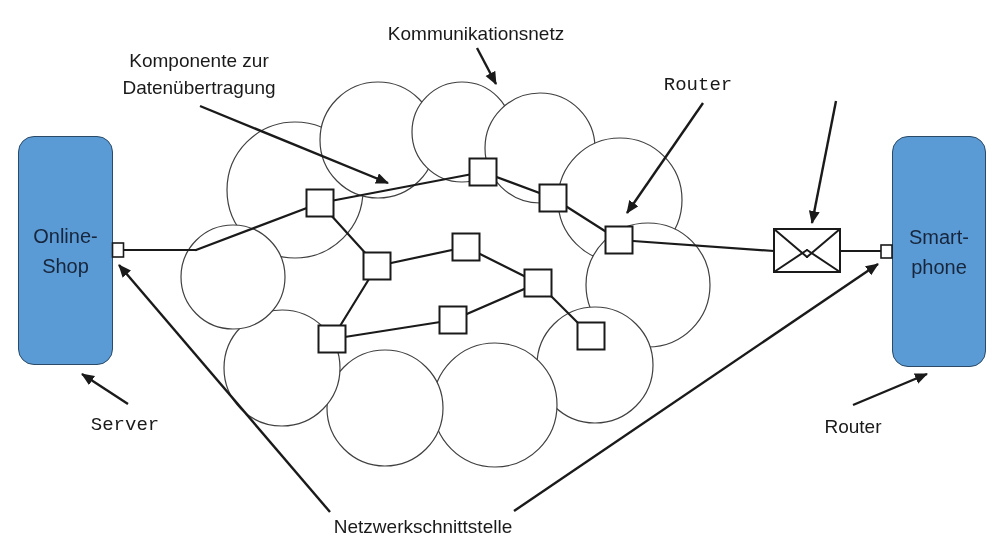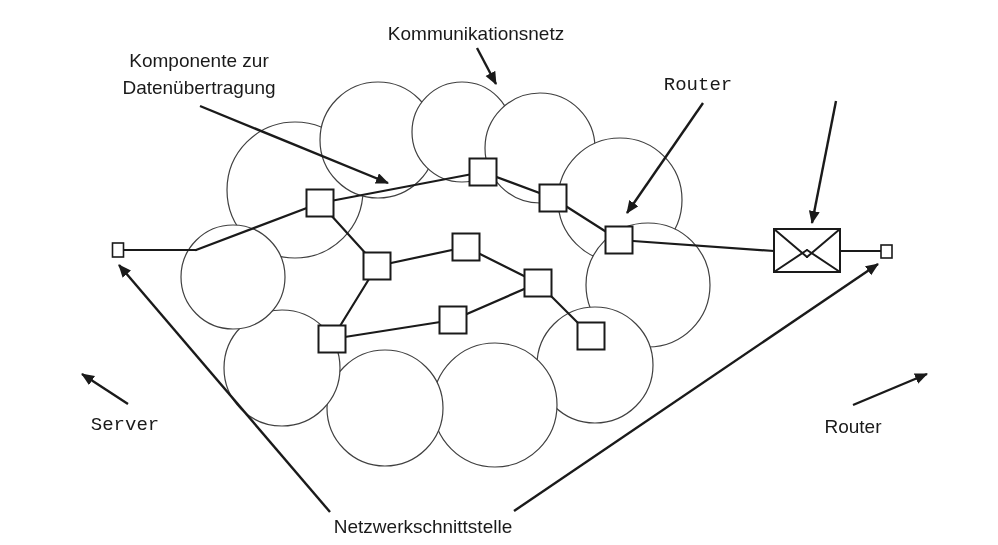--- a/index.html
+++ b/index.html
@@ -37,21 +37,29 @@
   .arrow-head{fill:var(--line);}
   .iface-rect{fill:#ffffff;stroke:var(--line);stroke-width:1.6;}
   .env-rect{fill:#ffffff;stroke:var(--line);stroke-width:2;}
   .env-line{stroke:var(--line);stroke-width:2;stroke-linecap:round;}
 </style>
 </head>
 <body>
 
 <div class="stage">
 
+  <div id="shop" class="device">
+    <div class="device-label">Online-
+Shop</div>
+  </div>
 
+  <div id="phone" class="device">
+    <div class="device-label">Smart-
+phone</div>
+  </div>
 
   <svg class="canvas" width="998" height="545" viewBox="0 0 998 545">
     <defs>
       <marker id="ah" markerUnits="userSpaceOnUse" markerWidth="14" markerHeight="12" refX="12" refY="5.5" orient="auto">
         <path class="arrow-head" d="M0,0 L13,5.5 L0,11 Z"></path>
       </marker>
     </defs>
 
     <g>
         <circle cx="295" cy="190" r="68" class="cloud-bump"></circle>

